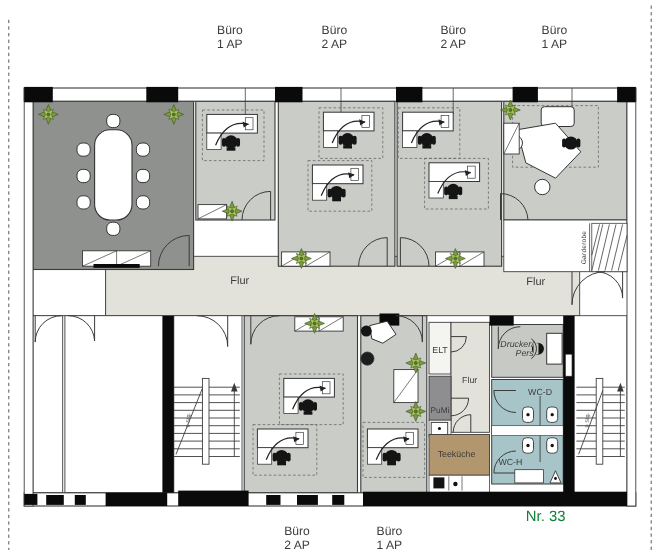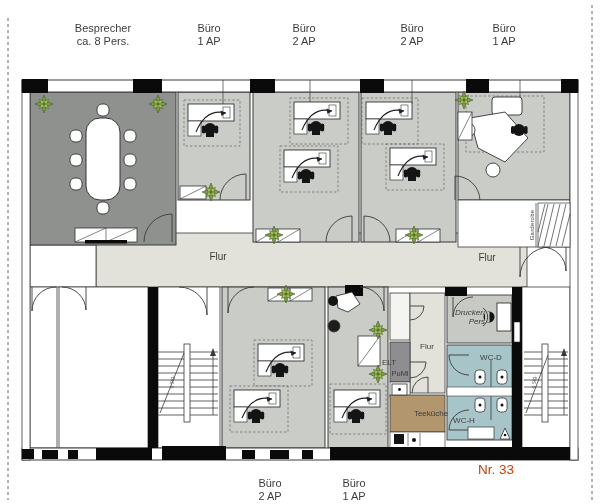--- a/index.html
+++ b/index.html
@@ -7,21 +7,21 @@
          font-family:"Liberation Sans","DejaVu Sans",sans-serif;color:#3a3a3a;}
   #plan-svg{position:absolute;left:0;top:0;}
   .lbl{position:absolute;white-space:nowrap;color:#3c3c3c;}
   .hdr{font-size:11px;line-height:13px;text-align:center;transform:translateX(-50%);}
   .room-lbl{font-size:10px;transform:translate(-50%,-50%);}
   .room-lbl-sm{font-size:8px;transform:translate(-50%,-50%);}
   .room-lbl-xs{font-size:7.5px;transform:translate(-50%,-50%);}
   .two-line{text-align:right;line-height:9px;font-style:italic;}
   .vert{transform:translate(-50%,-50%) rotate(-90deg);font-size:6px;letter-spacing:.2px;}
   .stair-note{font-size:5px;color:#555;transform:translate(-50%,-50%) rotate(-90deg);}
-  .plan-no{font-size:13.5px;color:#c2410c;}
+  .plan-no{font-size:13.5px;color:#15803d;}
 </style>
 </head>
 <body>
 
 <div id="stage">
 
 <svg id="plan-svg" width="600" height="504" viewBox="0 0 600 504">
   <defs>
     <g id="desk">
       <rect x="0" y="0" width="46" height="17" fill="#ffffff" stroke="#333" stroke-width="0.9"></rect>
@@ -282,24 +282,20 @@
     <use href="#wc" x="480" y="405"></use>
     <use href="#wc" x="502" y="405"></use>
     <line x1="491" y1="360" x2="491" y2="387" stroke="#3a3a3a" stroke-width="0.8"></line>
     <line x1="491" y1="396" x2="491" y2="420" stroke="#3a3a3a" stroke-width="0.8"></line>
     <rect x="468" y="427" width="26" height="12" fill="#ffffff" stroke="#333" stroke-width="0.7"></rect>
     <polygon points="500,439 510,439 505,428" fill="#ffffff" stroke="#333" stroke-width="0.8"></polygon>
     <circle cx="505" cy="435" r="1.3" fill="#111"></circle>
   </g>
 </svg>
 
-<div class="lbl hdr" style="left:103px;top:22px;">
-  <div>Besprecher</div>
-  <div>ca. 8 Pers.</div>
-</div>
 <div class="lbl hdr" style="left:209px;top:22px;">
   <div>Büro</div>
   <div>1 AP</div>
 </div>
 <div class="lbl hdr" style="left:304px;top:22px;">
   <div>Büro</div>
   <div>2 AP</div>
 </div>
 <div class="lbl hdr" style="left:412px;top:22px;">
   <div>Büro</div>
@@ -315,23 +311,23 @@
   <div>2 AP</div>
 </div>
 <div class="lbl hdr" style="left:354px;top:477px;">
   <div>Büro</div>
   <div>1 AP</div>
 </div>
 
 <div class="lbl room-lbl" style="left:218px;top:256px;">Flur</div>
 <div class="lbl room-lbl" style="left:487px;top:257px;">Flur</div>
 <div class="lbl room-lbl-sm" style="left:427px;top:346px;">Flur</div>
-<div class="lbl room-lbl-sm" style="left:389px;top:318px;margin-top:44px;">ELT</div>
+<div class="lbl room-lbl-sm" style="left:400px;top:318px;">ELT</div>
 <div class="lbl room-lbl-xs" style="left:400px;top:373px;">PuMi</div>
-<div class="lbl room-lbl-sm" style="left:431px;top:413px;">Teeküche</div>
+<div class="lbl room-lbl-sm" style="left:415px;top:413px;">Teeküche</div>
 <div class="lbl room-lbl-sm two-line" style="left:470px;top:317px;">
   <div>Drucker/</div>
   <div>Pers</div>
 </div>
 <div class="lbl room-lbl-sm" style="left:491px;top:357px;text-align:center;">WC-D</div>
 <div class="lbl room-lbl-sm" style="left:464px;top:420px;">WC-H</div>
 <div class="lbl vert" style="left:532px;top:225px;">Garderobe</div>
 <div class="lbl stair-note" style="left:172px;top:382px;">9 Stg.</div>
 <div class="lbl stair-note" style="left:534px;top:382px;">9 Stg.</div>
 <div class="lbl plan-no" style="left:478px;top:462px;">Nr. 33</div>

